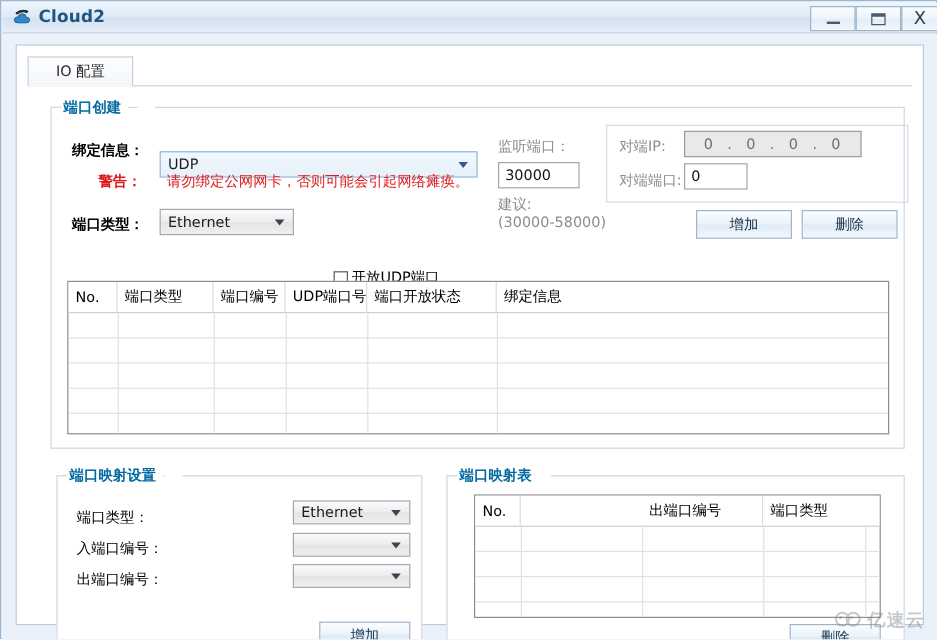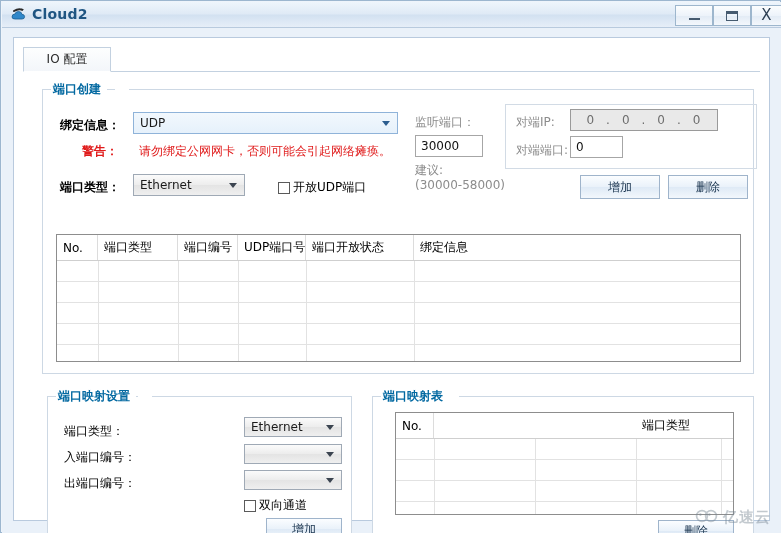--- a/index.html
+++ b/index.html
@@ -263,20 +263,21 @@
     color: #9a9a9a;
   }
 
   .checkbox-wrap {
     position: absolute;
     display: flex;
     align-items: center;
     font-size: 12px;
     color: #000;
     white-space: nowrap;
+    margin-top: 44px;
   }
   .checkbox-box {
     width: 12px; height: 12px;
     box-sizing: border-box;
     border: 1px solid #5a5a5a;
     background: #ffffff;
     margin-right: 3px;
   }
 
   
@@ -373,21 +374,21 @@
           <div class="tab">
             <span>IO 配置</span>
           </div>
         </div>
 
         <div class="group" style="left:28px; top:51px; width:712px; height:285px;">
           <span class="group-title">端口创建</span>
           <span class="group-title-slash" style="left:72px;"></span>
 
           <span class="lbl lbl-bold" style="left:17px; top:27px;">绑定信息：</span>
-          <div class="combo focusblue" style="left:90px; top:22px; width:265px; height:22px;text-align:right;">
+          <div class="combo focusblue" style="left:90px; top:36px; width:265px; height:22px;text-align:right;">
             <span>UDP</span>
             <i class="combo-arrow"></i>
           </div>
 
           <span class="warn-label" style="left:39px; top:53px;">警告：</span>
           <span class="warn-text" style="left:96px; top:53px;">请勿绑定公网网卡，否则可能会引起网络瘫痪。</span>
 
           <span class="lbl lbl-bold" style="left:17px; top:89px;">端口类型：</span>
           <div class="combo" style="left:90px; top:84px; width:112px; height:22px;">
             <span>Ethernet</span>
@@ -489,20 +490,21 @@
           </div>
         </div>
 
         <div class="group" style="left:358px; top:358px; width:382px; height:145px;">
           <span class="group-title">端口映射表</span>
           <span class="group-title-slash" style="left:72px;"></span>
 
           <div class="grid" style="left:22px; top:15px; width:339px; height:103px;">
             <div class="grid-head">
               <div class="hcell" style="left:0;    width:38px;">No.</div>
+              <div class="hcell" style="left:139px; width:101px;">出端口编号</div>
               <div class="hcell" style="left:240px; width:97px; border-right:none;">端口类型</div>
             </div>
             <div class="grid-rows">
               <div class="grid-vline" style="left:38px;"></div>
               <div class="grid-vline" style="left:139px;"></div>
               <div class="grid-vline" style="left:240px;"></div>
               <div class="grid-vline" style="left:325px;"></div>
               <div class="grid-row"></div>
               <div class="grid-row"></div>
               <div class="grid-row"></div>

